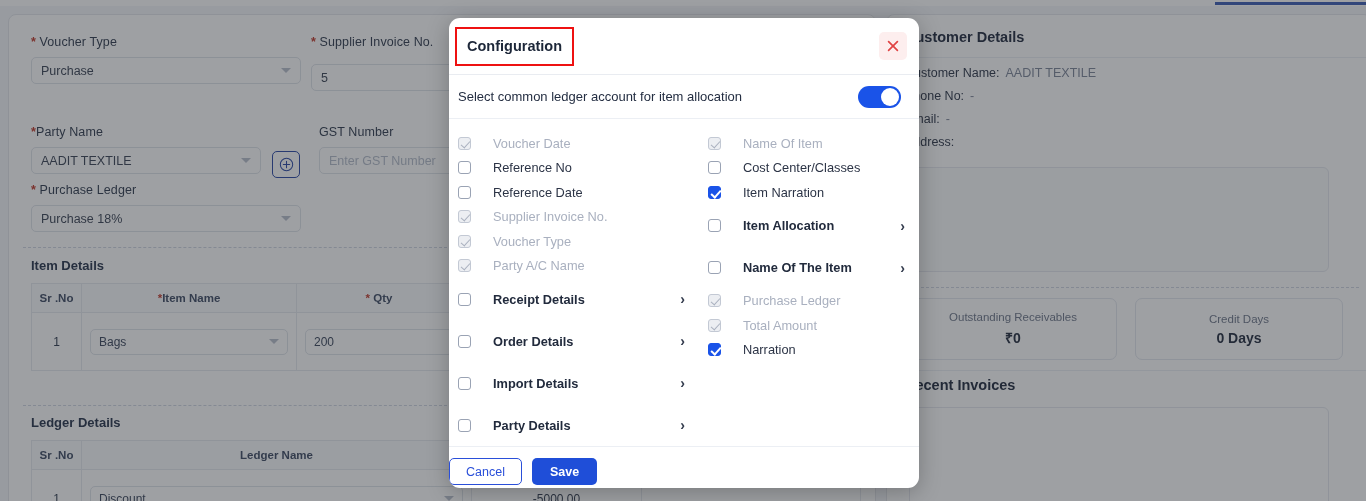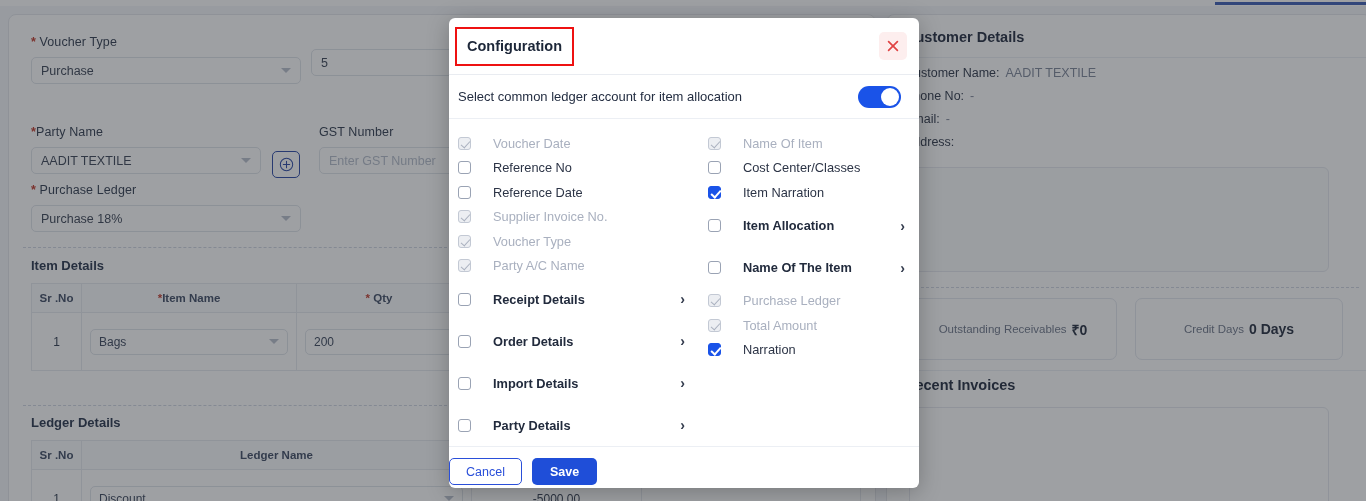--- a/index.html
+++ b/index.html
@@ -65,33 +65,33 @@
     display: flex; align-items: center; justify-content: center; background: #fff;
   }
 
   
   .rp-title { font-size: 14.5px; font-weight: 700; color: #20293d; }
   .rp-row { font-size: 12.5px; color: #2c3547; margin-top: 9px; }
   .rp-row .v { color: #7c8598; margin-left: 6px; }
   .rp-box { border: 1px solid #e5e8ee; border-radius: 6px; background: #fafbfc; }
   .stat {
     border: 1px solid #e3e7ee; border-radius: 7px; background: #fff;
-    display: flex; flex-direction: row; align-items: center; justify-content: center;
+    display: flex; flex-direction: column; align-items: center; justify-content: center;
     gap: 5px;
   }
   .stat .lbl { font-size: 11.5px; color: #6d7689; }
   .stat .val { font-size: 14px; font-weight: 700; color: #222b3d; }
 
   
   .overlay { position: absolute; inset: 0; background: rgba(40,44,52,.45); }
 
   
   .modal {
     position: absolute; left: 449px; top: 18px; width: 470px; height: 470px;
-    background: #fff; border-radius: 6px; overflow: hidden;
+    background: #fff; border-radius: 11px; overflow: hidden;
     box-shadow: 0 4px 22px rgba(0,0,0,.25);
     display: flex; flex-direction: column;
   }
   .modal-header {
     height: 57px; flex: 0 0 57px; display: flex; align-items: center;
     padding: 0 14px 0 0; border-bottom: 1px solid #e9ecf1; position: relative;
   }
   .title-highlight {
     border: 2px solid #ee1111; padding: 8px 10px 9px 10px; margin-left: 6px;
     min-width: 117px;
@@ -175,20 +175,24 @@
           <span class="req">*</span>
           <span>Voucher Type</span>
         </div>
         <div class="ctrl">
           <span>Purchase</span>
           <span class="caret"></span>
         </div>
       </div>
 
       <div style="position:absolute;left:302px;top:20px;width:250px;">
+        <div class="field-label">
+          <span class="req">*</span>
+          <span>Supplier Invoice No.</span>
+        </div>
         <div class="ctrl" style="margin-top:14px;">
           <span>5</span>
         </div>
       </div>
 
       <div style="position:absolute;left:22px;top:110px;width:230px;">
         <div class="field-label">
           <span class="req">*</span><span>Party Name</span>
         </div>
         <div class="ctrl">

